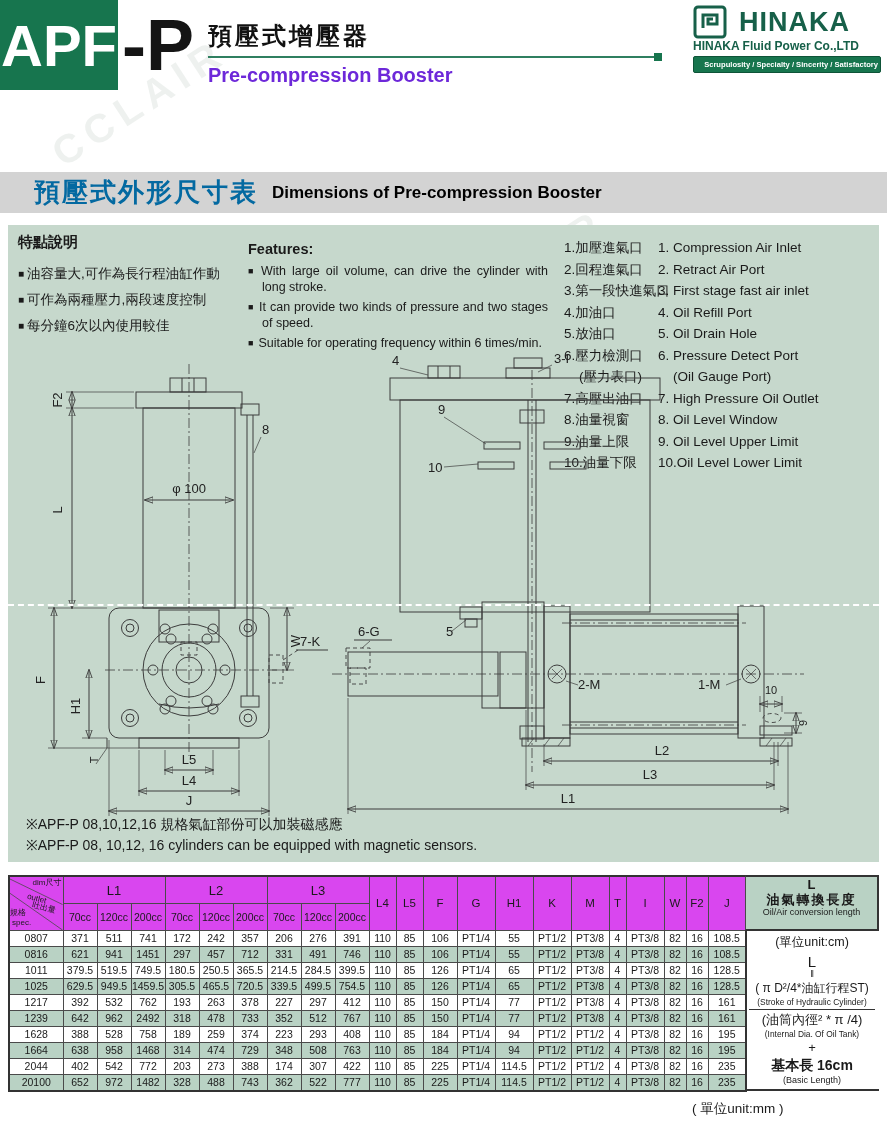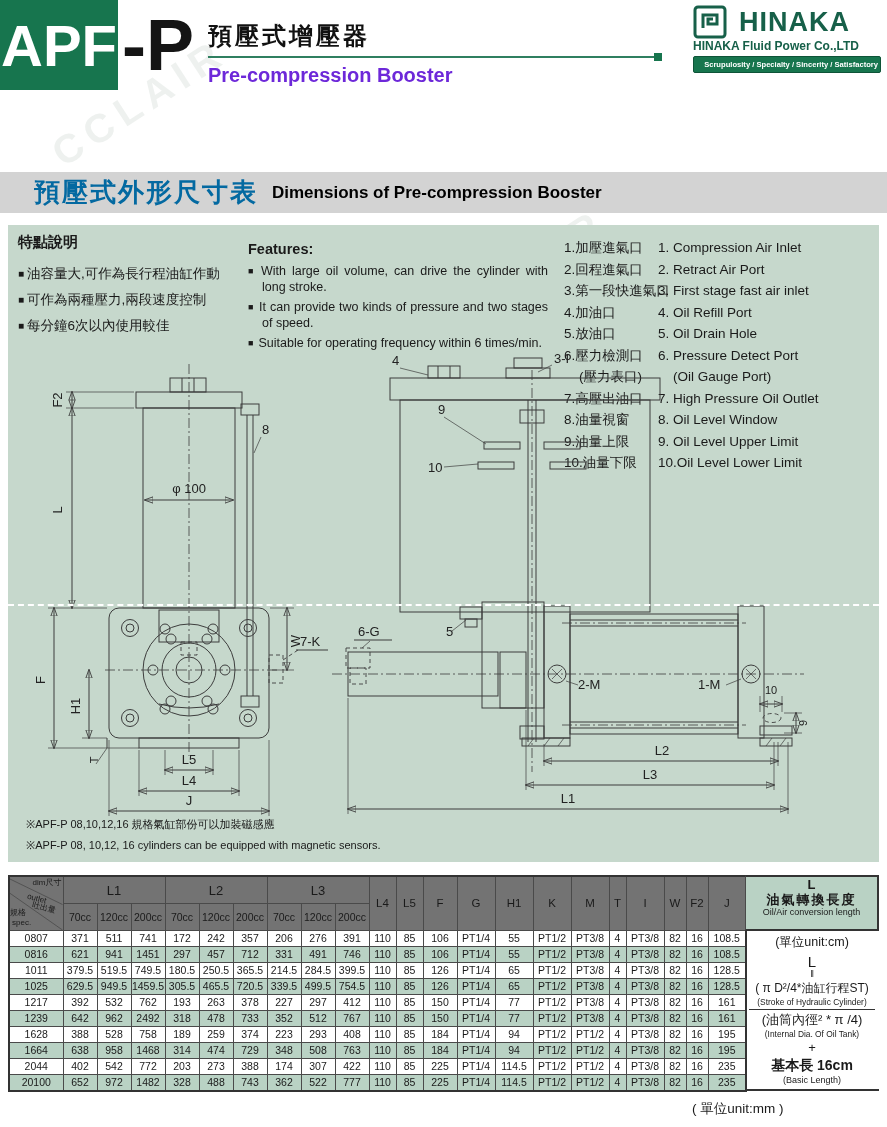--- a/index.html
+++ b/index.html
@@ -31,36 +31,36 @@
   .fzh-item{font-size:13.5px;line-height:26px;white-space:nowrap;}
   .fzh-item::before{content:"■";font-size:10px;margin-right:3px;vertical-align:1px;}
   .fen{position:absolute;left:240px;top:16px;width:300px;}
   .fen-title{font-size:14.5px;font-weight:bold;margin-bottom:7px;}
   .fen-item{font-size:12.5px;line-height:15.5px;margin-bottom:5px;padding-left:14px;text-align:justify;}
   .fen-item::before{content:"■";font-size:9px;margin-left:-14px;margin-right:5px;vertical-align:1px;}
   .pzh{position:absolute;left:556px;top:12px;width:100px;}
   .pen{position:absolute;left:650px;top:12px;width:225px;}
   .plist-item{font-size:13.5px;line-height:21.5px;white-space:nowrap;}
   .indent{padding-left:15px;}
-  .notes{position:absolute;left:18px;top:589px;font-size:11px;line-height:21px;}
+  .notes{position:absolute;left:18px;top:589px;font-size:14px;line-height:21px;}
   .wdash{position:absolute;left:0;top:379px;width:100%;height:0;border-top:2px dashed #fff;}
   
   .dwg{position:absolute;}
   .dwg line,.dwg rect,.dwg circle,.dwg path,.dwg ellipse{stroke:#3d3d3d;fill:none;stroke-width:1;}
   .dwg text{fill:#222;stroke:none;font-size:13px;font-family:"Liberation Sans",sans-serif;}
   .dwg .cl{stroke-dasharray:10 3 2 3;stroke-width:.8;}
   .dwg .dsh{stroke-dasharray:4 3;stroke-width:.9;}
   .dwg .thin{stroke-width:.7;}
   .dwg .sm{font-size:11px;}
   
   .dim-table{position:absolute;left:8px;top:875px;width:737px;border-collapse:collapse;table-layout:fixed;
              border:2px solid #333;border-bottom:2.5px solid #333;}
   .dim-table th,.dim-table td{border:1px solid #4a4a4a;text-align:center;padding:0;background:#fff;
              font-size:10.5px;height:15px;line-height:15px;font-weight:normal;overflow:hidden;}
-  .dim-table thead th{background:#737373;}
+  .dim-table thead th{background:#d946ef;}
   .dim-table .grp{font-size:13px;height:26px;}
   .dim-table .cc{font-size:10.5px;height:26px;}
   .dim-table .sgl{font-size:11.5px;}
   .dim-table tr.alt td{background:#b9d2c4;}
   .corner{position:relative;width:54px;padding:0;}
   .corner svg{position:absolute;left:0;top:0;width:100%;height:100%;}
   .corner span{position:absolute;font-size:8px;line-height:9px;white-space:nowrap;}
   .c-dim{right:1px;top:1px;}
   .c-out1{left:17px;top:17px;transform:rotate(14deg);}
   .c-out2{left:22px;top:26px;transform:rotate(14deg);}

